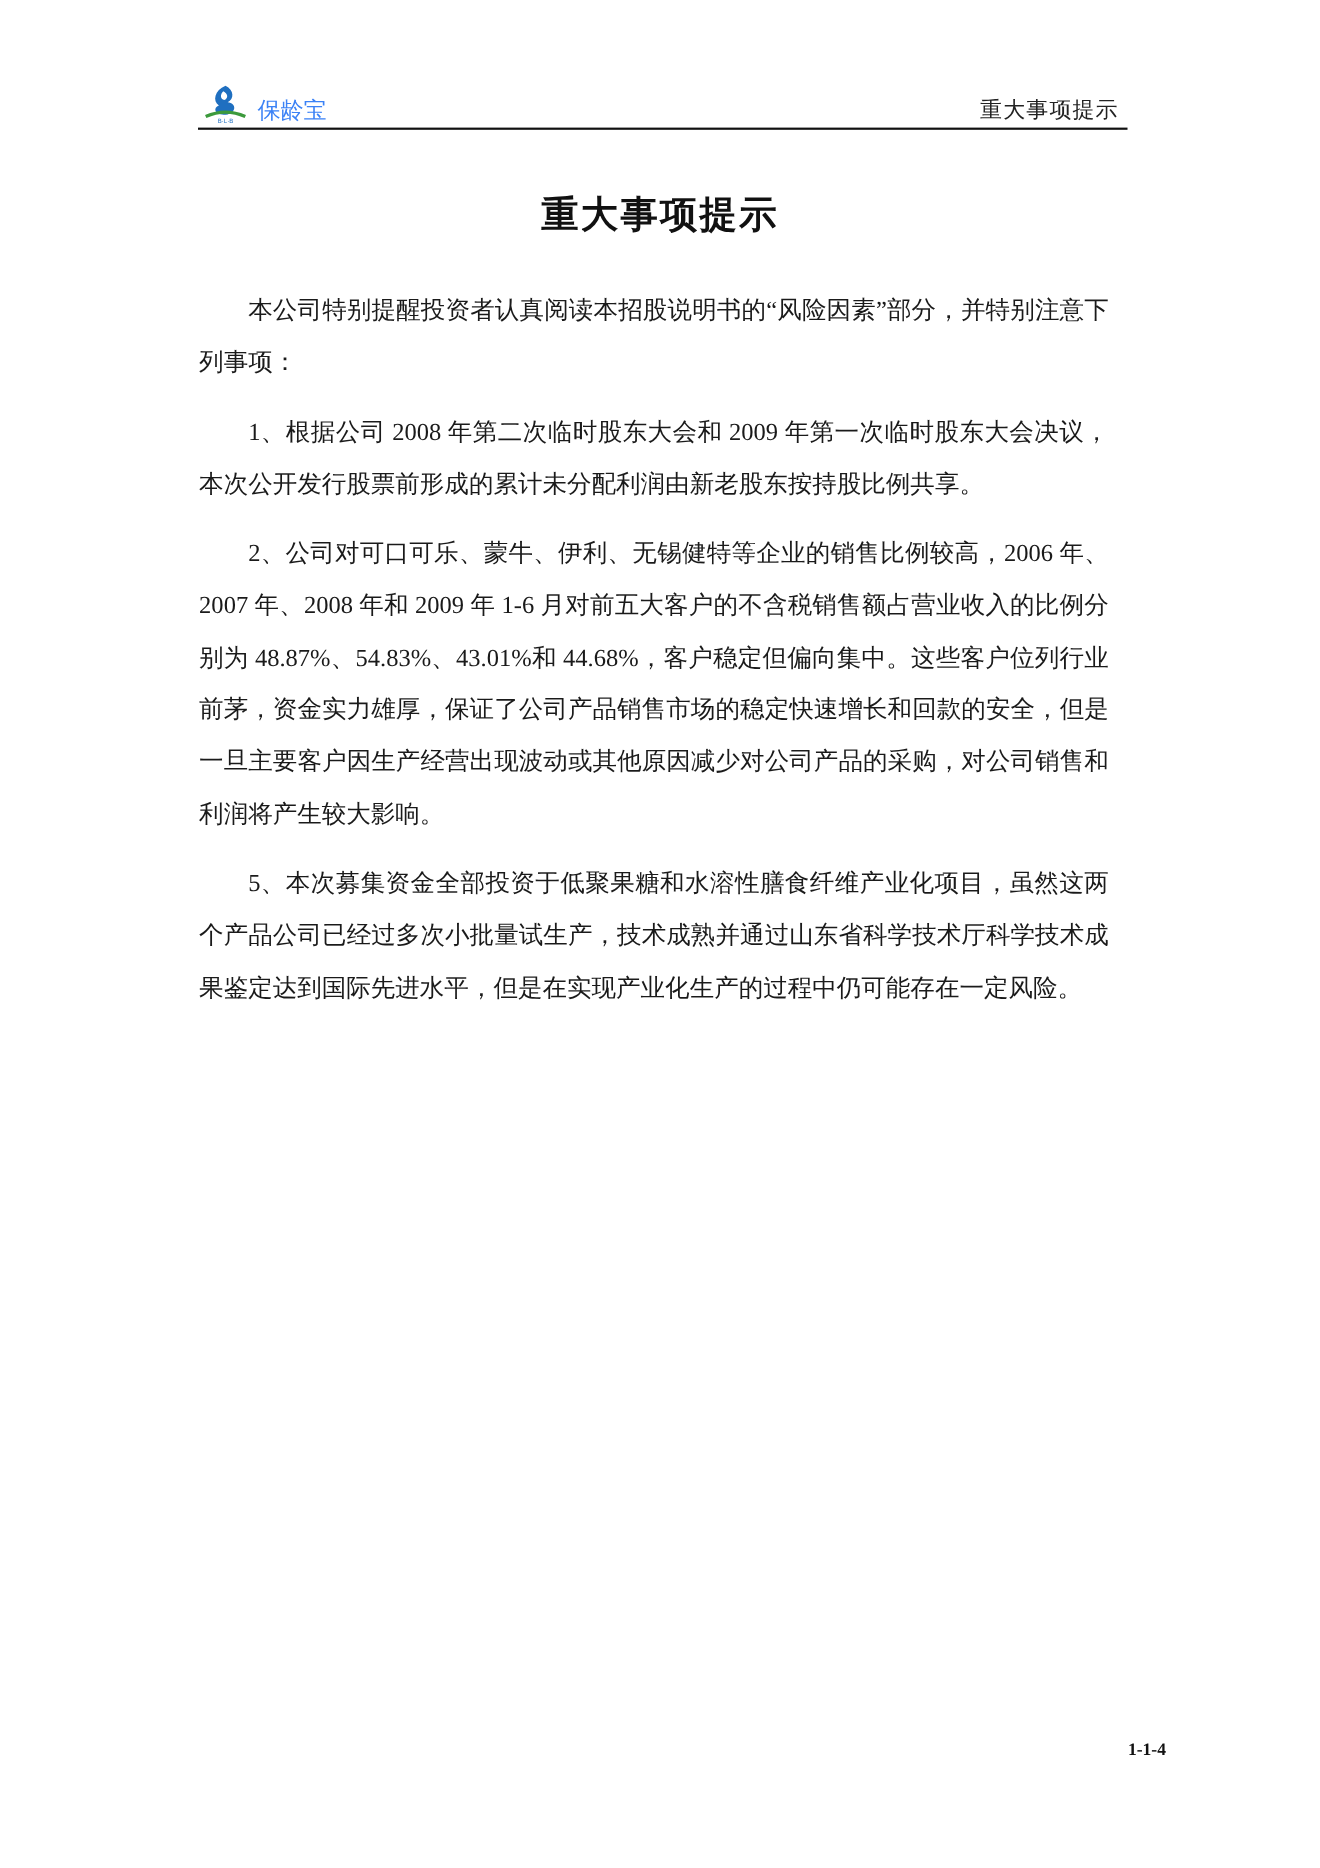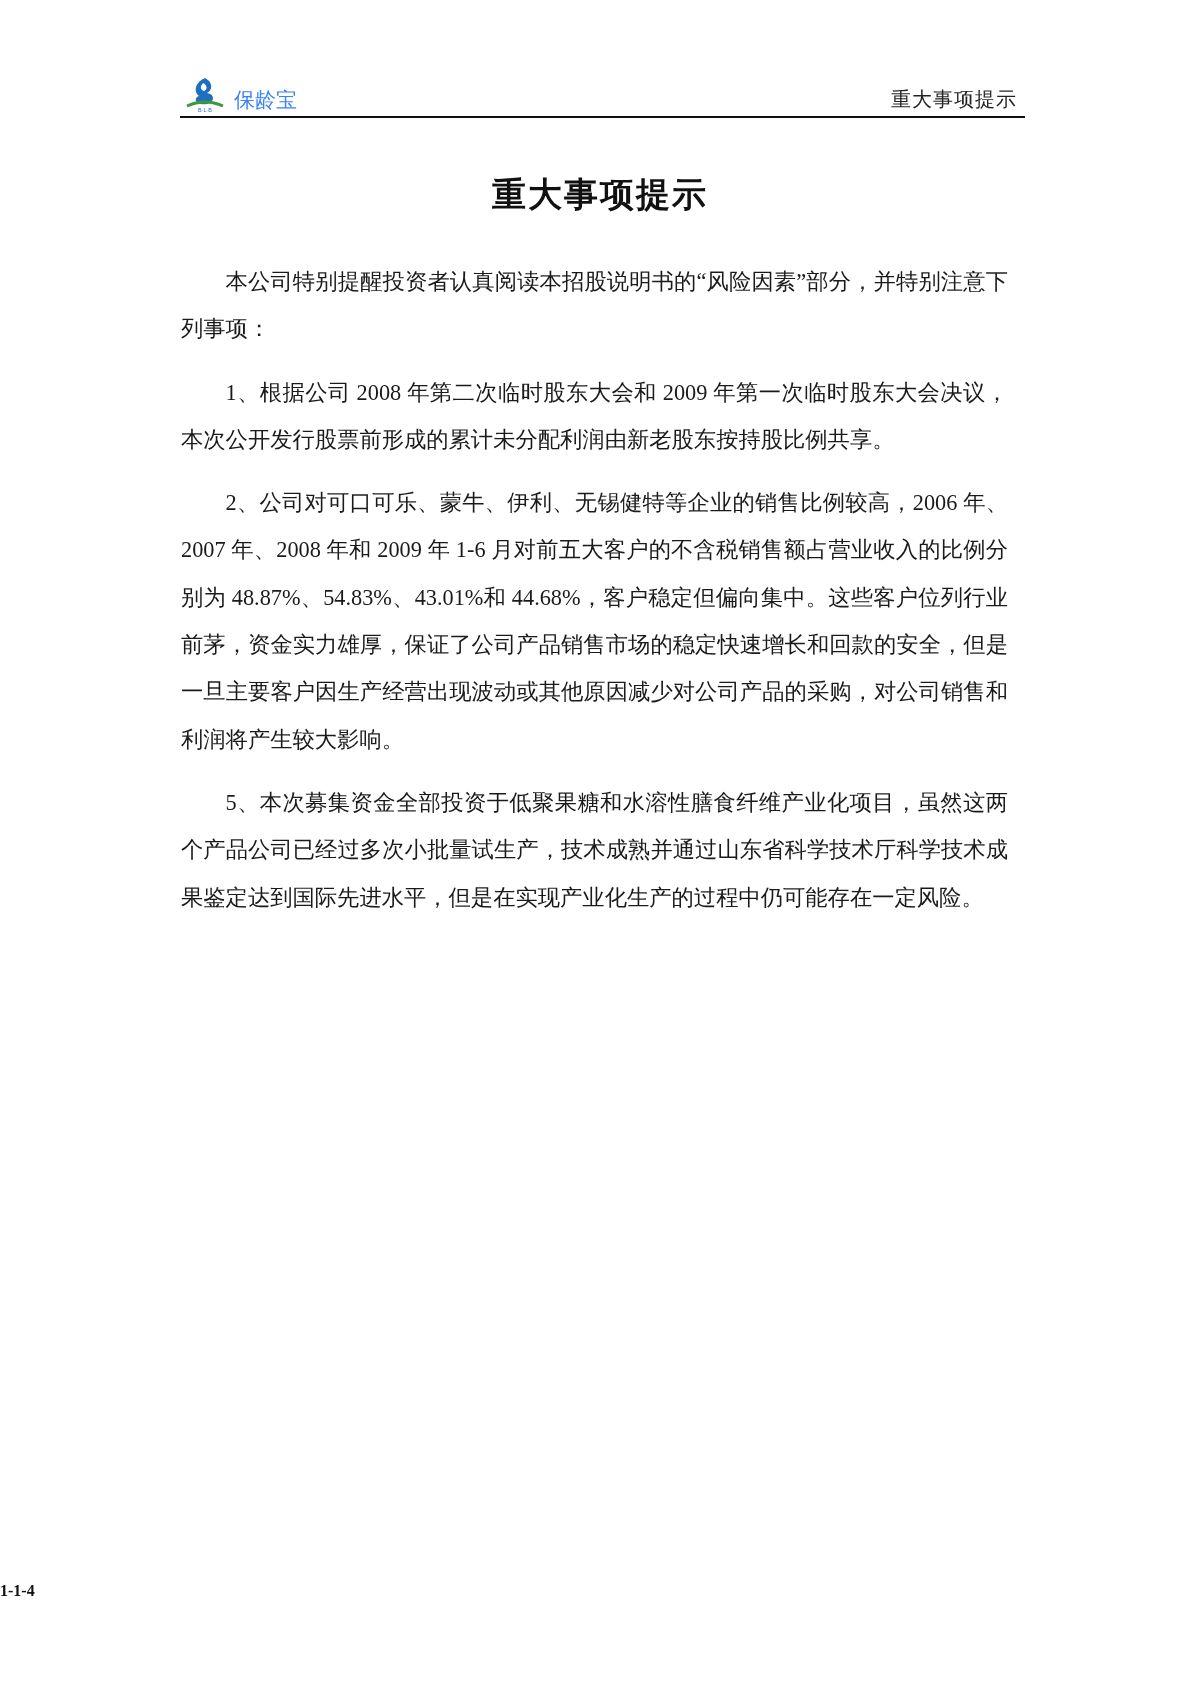--- a/index.html
+++ b/index.html
@@ -9,21 +9,21 @@
             border-bottom:2px solid #111; }
   .logo { position:absolute; left:5px; top:6px; width:40px; height:36px; }
   .brand { position:absolute; left:54px; top:16px; font-size:21px; color:#3b82f6; }
   .doc-type { position:absolute; right:8px; top:16px; font-size:20px; color:#222; letter-spacing:1px; }
   .title { position:absolute; left:0; width:1200px; top:172px; text-align:center;
            font-family:Liberation Serif, serif; font-weight:bold;
            font-size:34px; letter-spacing:2px; color:#111; }
   .body { position:absolute; left:181px; top:258px; width:843px; font-size:22.3px;
           line-height:47.3px; text-align:justify; }
   .para { margin:0 16px 16px 0; text-indent:2em; }
-  .footer { position:absolute; left:0; width:1060px; top:1582px; text-align:left;
+  .footer { position:absolute; left:0; width:1060px; top:1582px; text-align:right;
             font-weight:bold; font-size:16px; color:#111; }
 </style>
 </head>
 <body>
 
 <div class="header">
   <svg class="logo" viewBox="0 0 40 36">
     <path d="M20 2 C10 6, 8 16, 14 20 C8 22, 10 30, 22 28 C30 26, 30 18, 22 17 C28 14, 28 6, 20 2 Z" fill="#1f6fc0"></path>
     <path d="M18 7 C15 10, 15 14, 19 15 C23 13, 22 9, 18 7 Z" fill="#ffffff"></path>
     <path d="M2 30 Q20 22 38 30" stroke="#3c9a3c" stroke-width="3" fill="none"></path>

